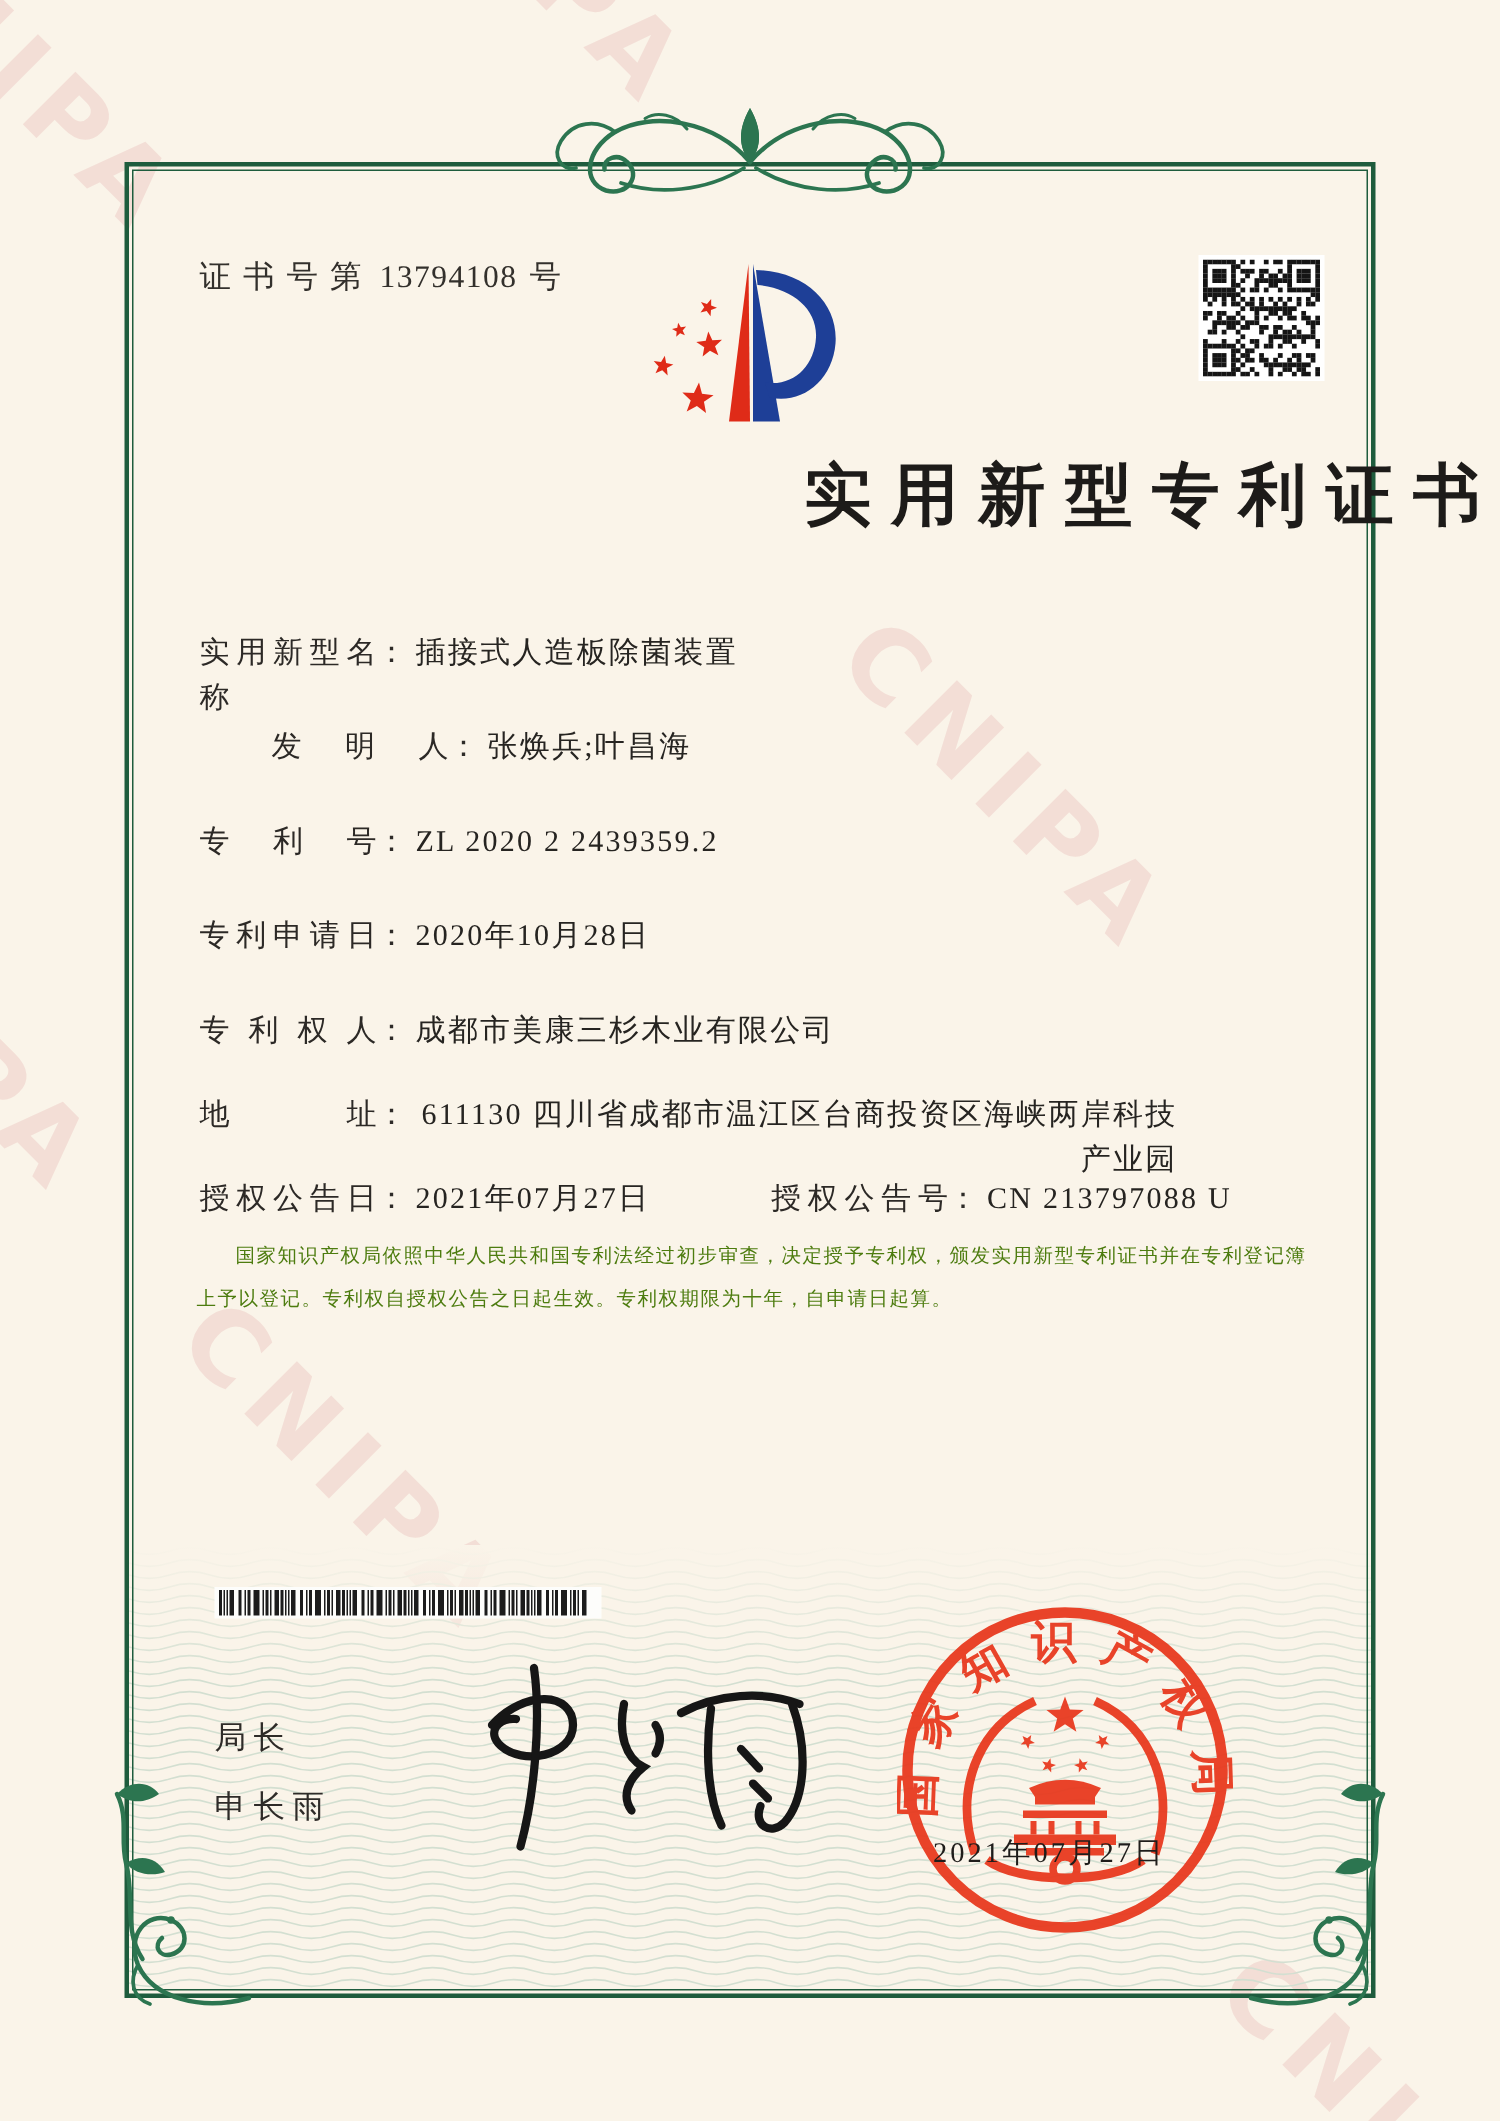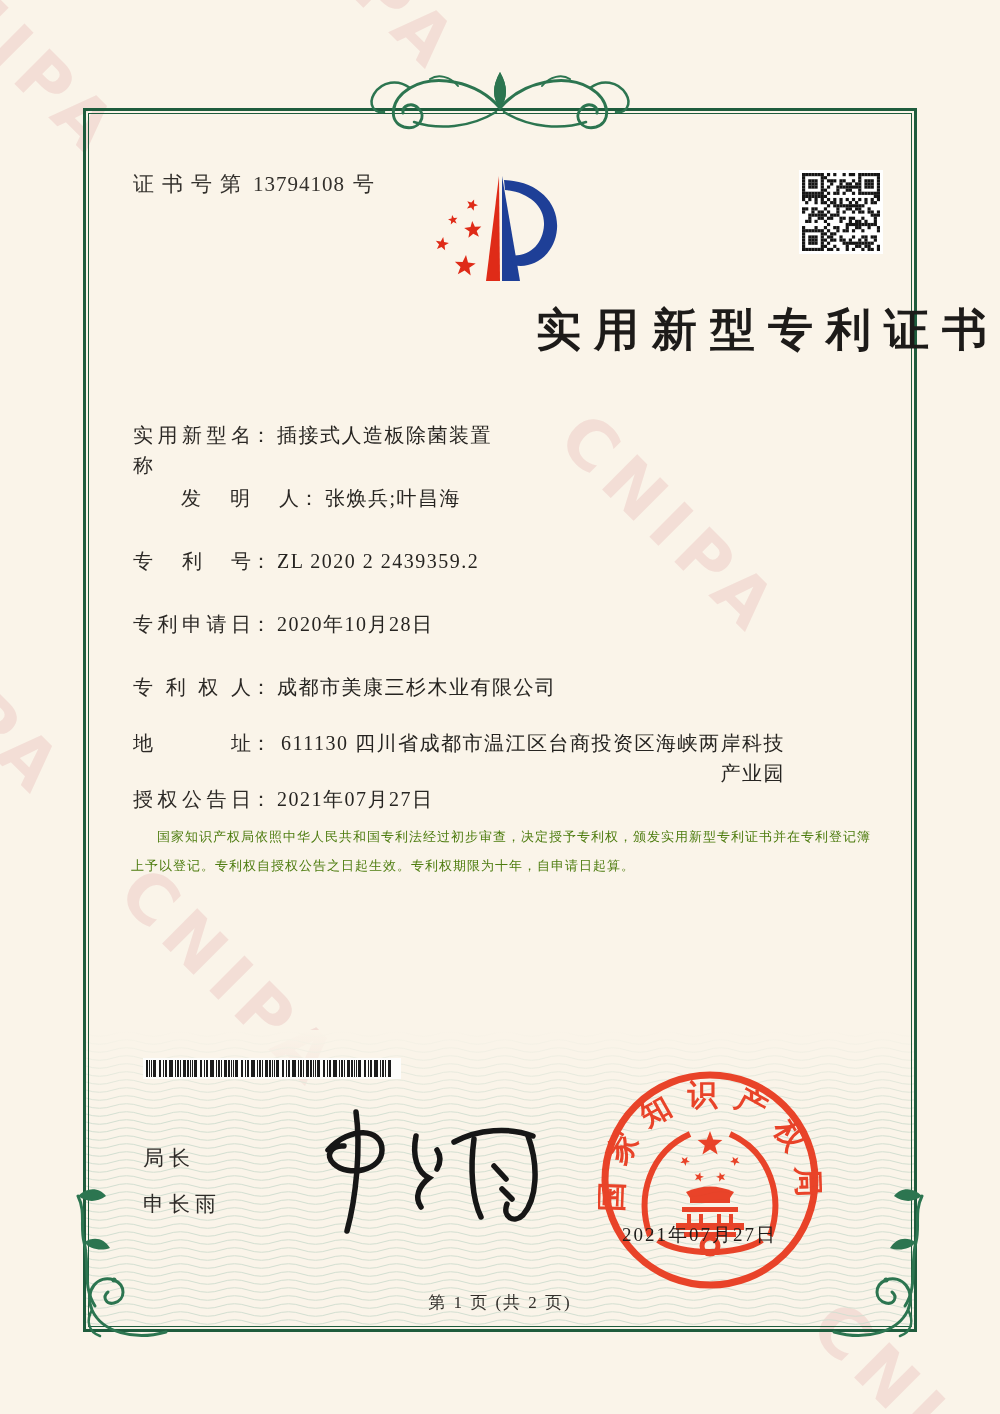--- a/index.html
+++ b/index.html
@@ -488,21 +488,21 @@
 
   <div class="title">实用新型专利证书</div>
 
   <div id="fields">
       <div class="frow" style="top: 420px;"><span class="flabel">实用新型名称</span><span class="fcolon">：</span><span class="fvalue">插接式人造板除菌装置</span></div>
       <div class="frow" style="top: 483px; margin-left: 48px;"><span class="flabel">发明人</span><span class="fcolon">：</span><span class="fvalue">张焕兵;叶昌海</span></div>
       <div class="frow" style="top: 546px;"><span class="flabel">专利号</span><span class="fcolon">：</span><span class="fvalue">ZL 2020 2 2439359.2</span></div>
       <div class="frow" style="top: 609px;"><span class="flabel">专利申请日</span><span class="fcolon">：</span><span class="fvalue">2020年10月28日</span></div>
       <div class="frow" style="top: 672px;"><span class="flabel">专利权人</span><span class="fcolon">：</span><span class="fvalue">成都市美康三杉木业有限公司</span></div>
       <div class="frow addr" style="top: 728px;"><span class="flabel">地址</span><span class="fcolon">：</span><span class="fvalue">611130 四川省成都市温江区台商投资区海峡两岸科技产业园</span></div>
-      <div class="frow" style="top: 784px;"><span class="flabel">授权公告日</span><span class="fcolon">：</span><span class="fvalue">2021年07月27日</span></div>
+      <div class="frow" style="top: 784px;"><span class="flabel">授权公告日</span><span class="fcolon">：</span><span class="fvalue">2021年07月27日</span><span class="fgroup2"><span class="flabel">授权公告号</span><span class="fcolon">：</span><span class="fvalue">CN 213797088 U</span></span></div>
     </div>
 
   <div class="body-text" id="body-text">
       <p>国家知识产权局依照中华人民共和国专利法经过初步审查，决定授予专利权，颁发实用新型专利证书并在专利登记簿上予以登记。专利权自授权公告之日起生效。专利权期限为十年，自申请日起算。</p>
     </div>
 
   <div class="barcode" id="barcode">
       <span class="bar" style="width: 2px;"></span>
       <span class="gap" style="width: 1px;"></span>
       <span class="bar" style="width: 1px;"></span>
@@ -691,15 +691,14 @@
       <rect x="78" y="155" width="68" height="7"></rect>
       <rect x="86" y="164" width="52" height="5"></rect>
       <path d="M52,168 C38,128 52,84 92,66" stroke="#e8391e" stroke-width="6" fill="none"></path>
       <path d="M172,168 C186,128 172,84 132,66" stroke="#e8391e" stroke-width="6" fill="none"></path>
       <circle cx="112" cy="178" r="8" fill="none" stroke="#e8391e" stroke-width="5"></circle>
       <path d="M60,172 C82,188 142,188 164,172" stroke="#e8391e" stroke-width="6" fill="none"></path>
     </g>
   </svg>
   <div class="seal-date">2021年07月27日</div>
 
-  <div class="page-num">第 1 页 (共 2 页)</div>
 
 </div>
 
 </body></html>

